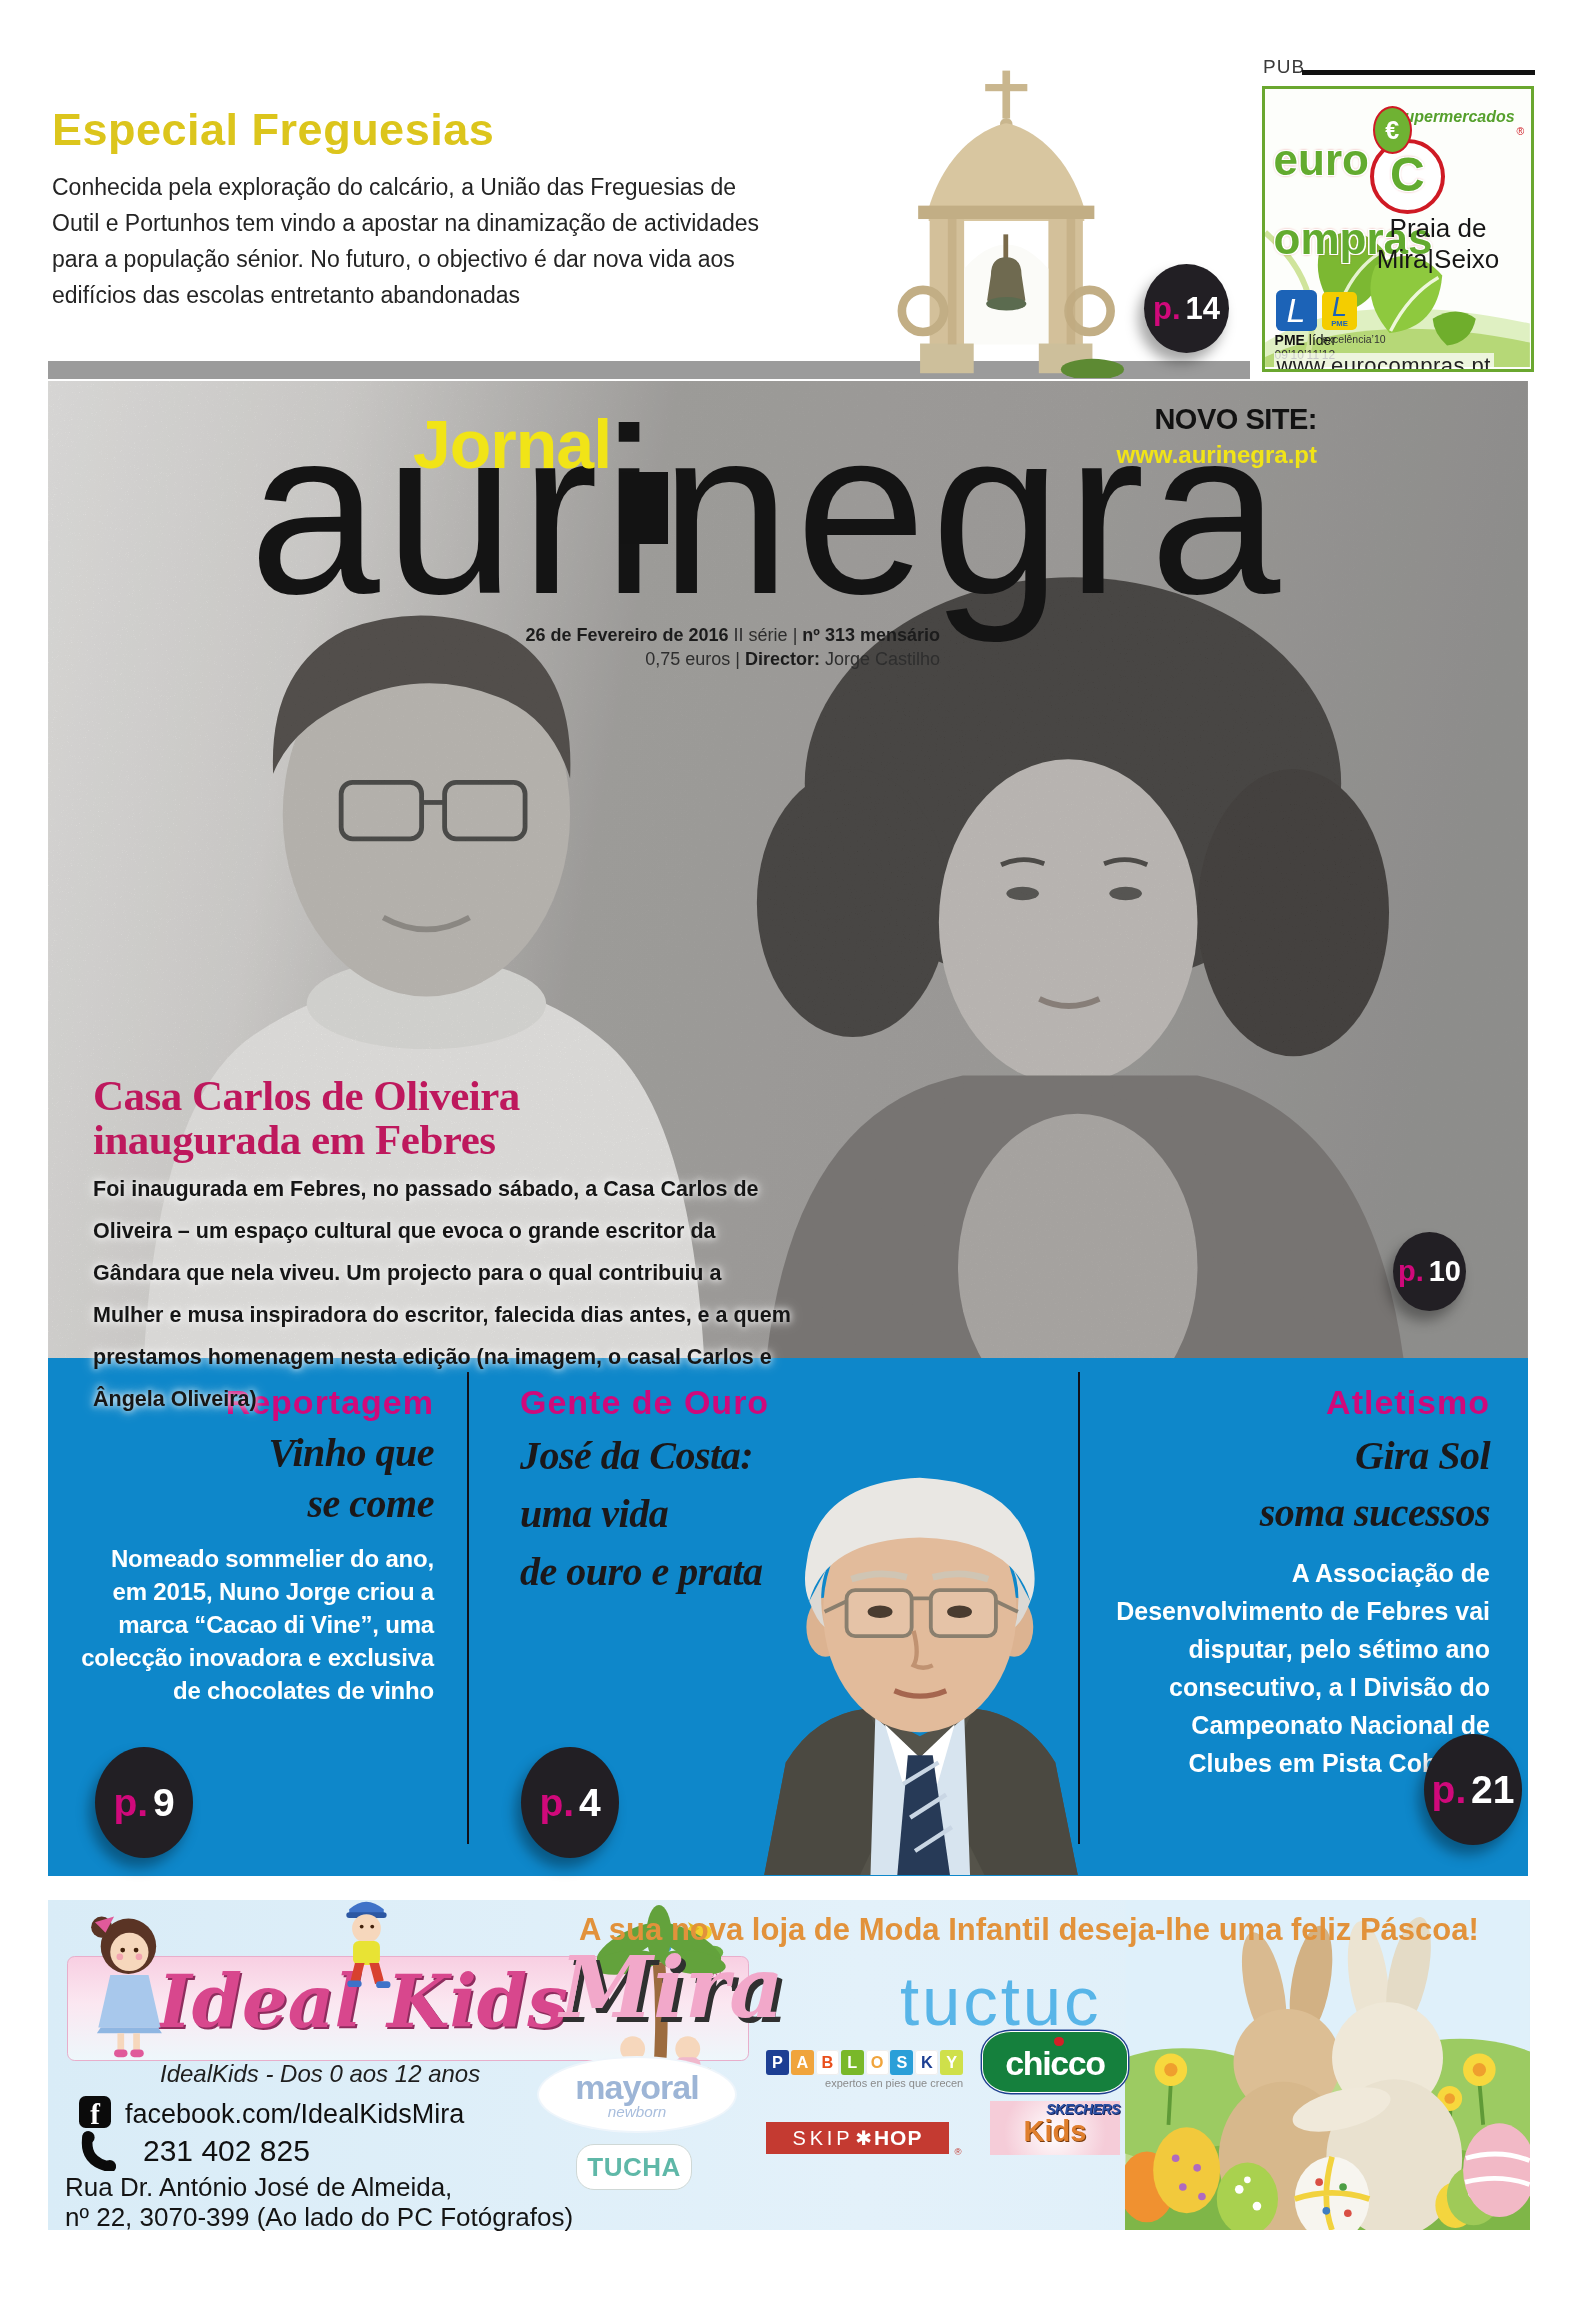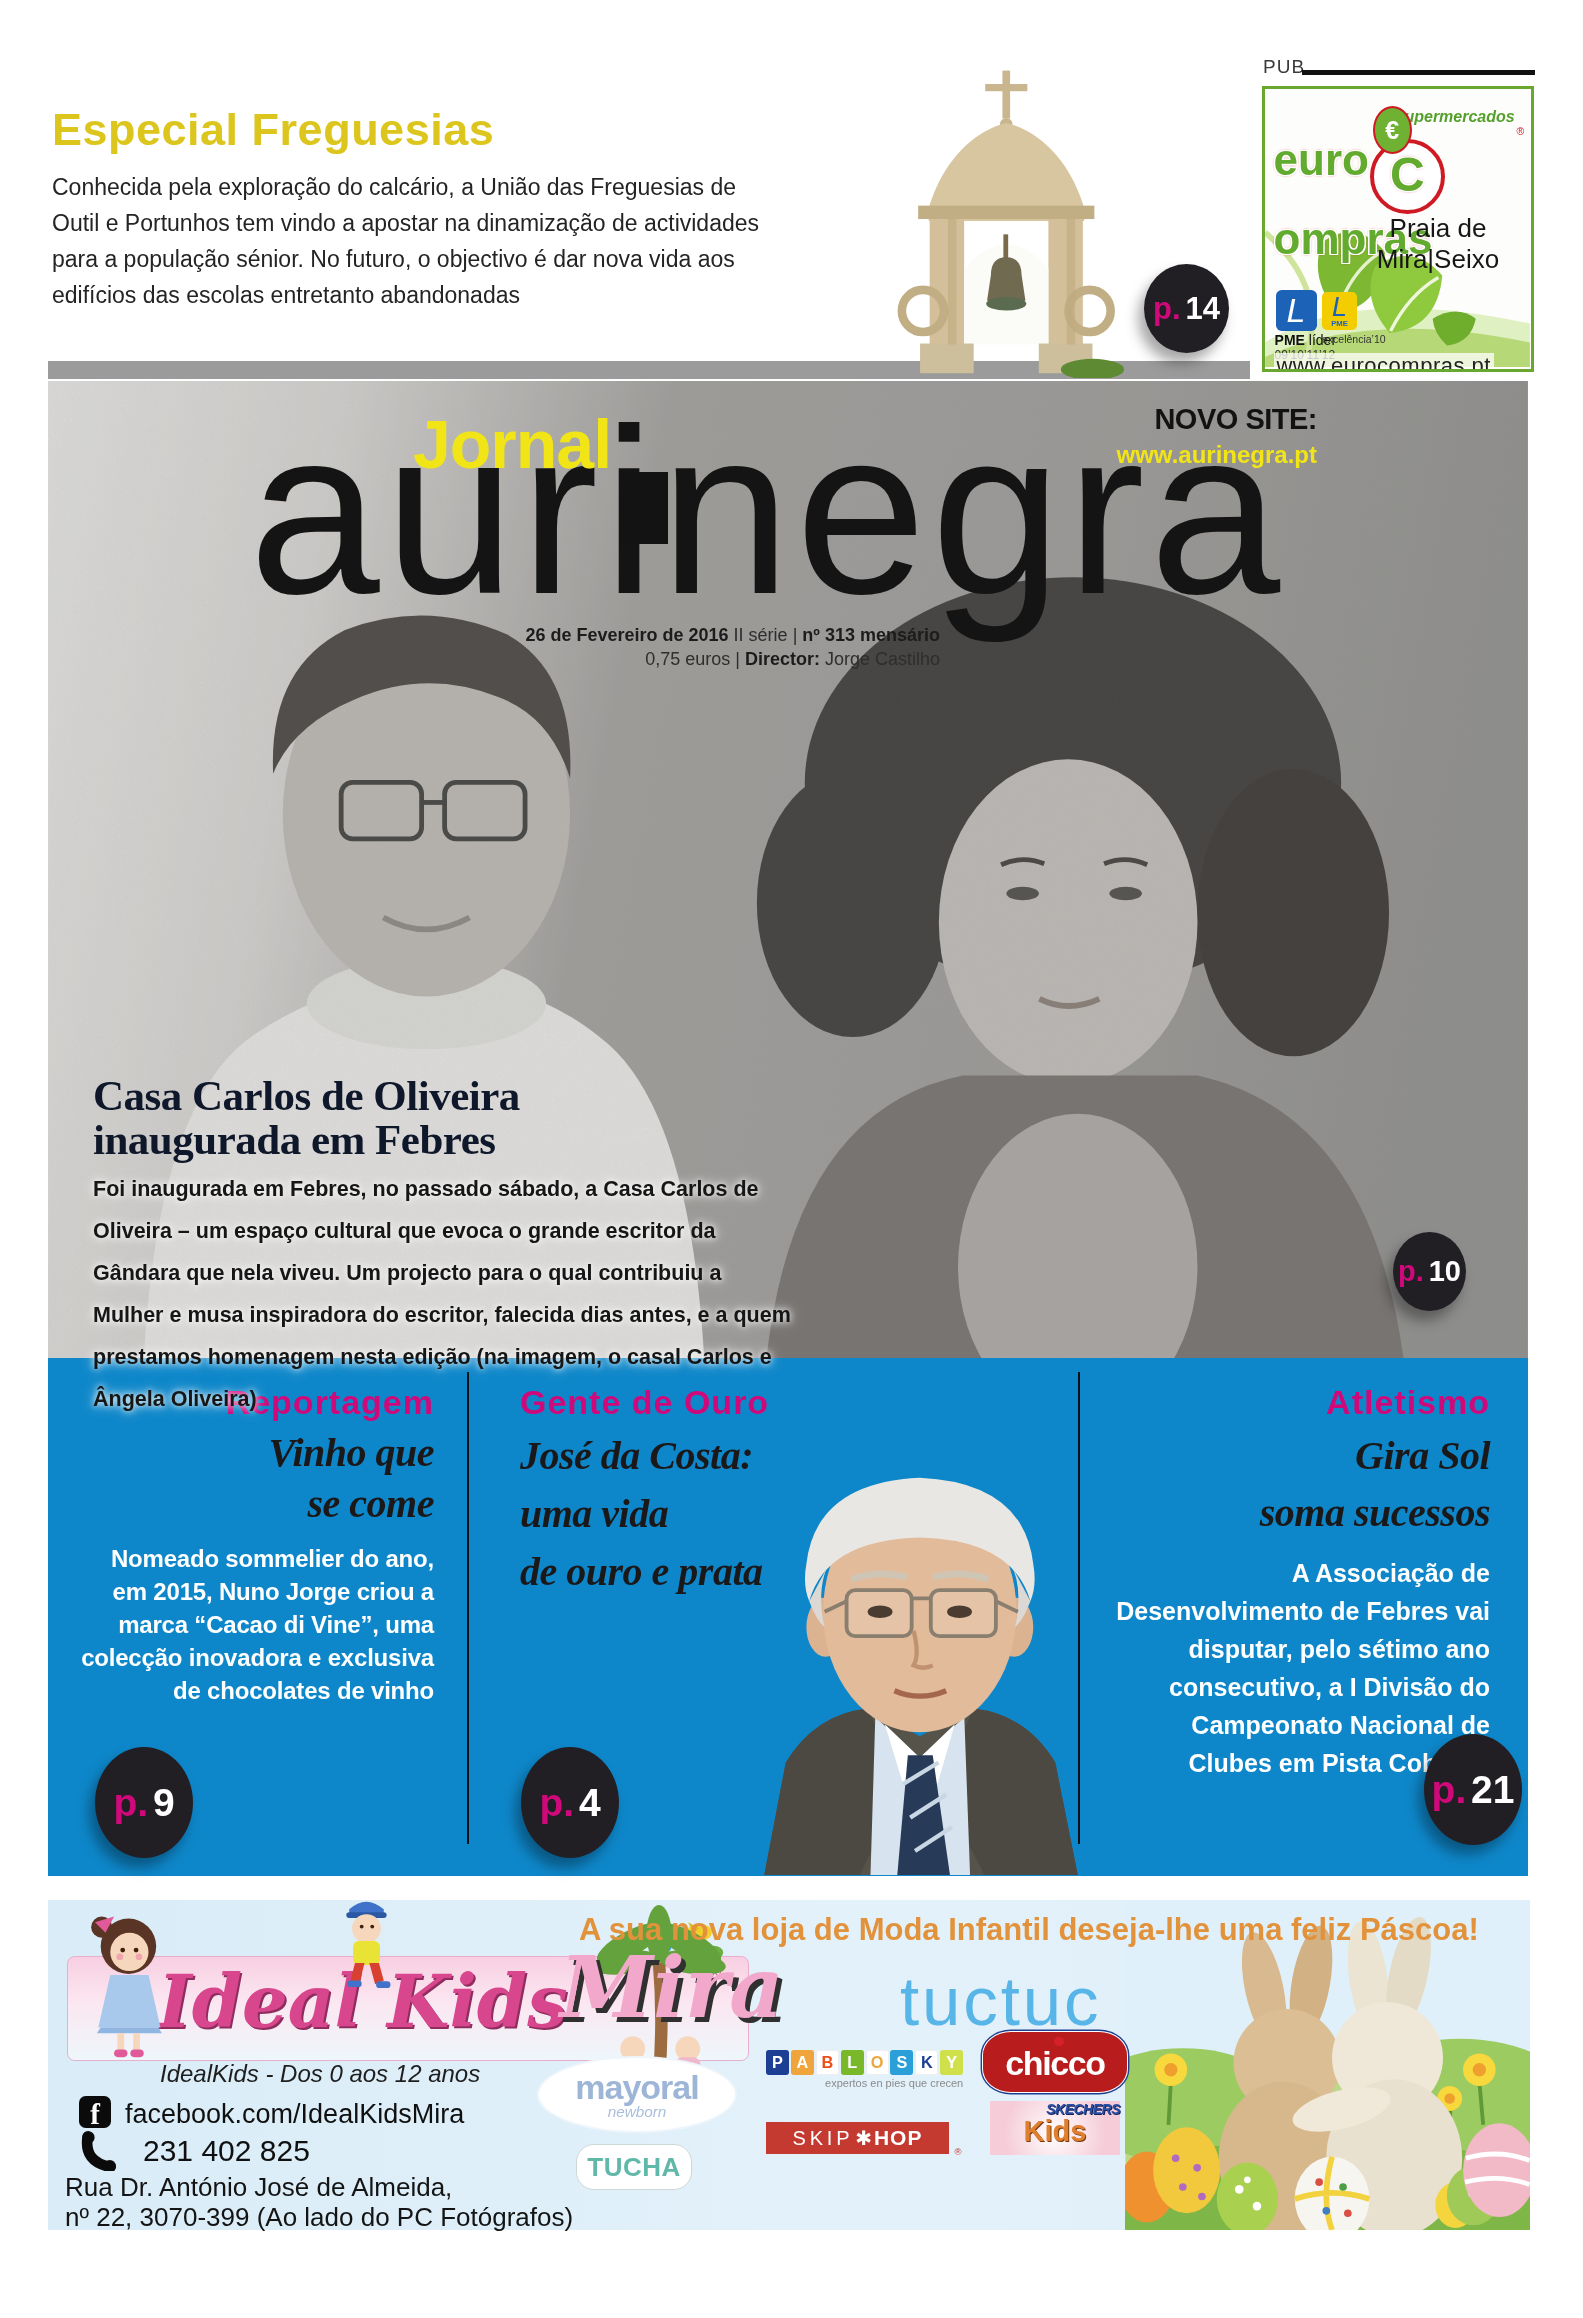--- a/index.html
+++ b/index.html
@@ -59,21 +59,21 @@
               color:#141414;z-index:4;}
   .mast-sq{left:620px;top:472px;width:48px;height:72px;background:#131313;z-index:5;}
   .novo{left:1099px;top:403px;width:218px;text-align:right;z-index:5;}
   .novo .l1{font-size:29px;font-weight:700;color:#121212;letter-spacing:-0.5px;}
   .novo .l2{font-size:24px;font-weight:700;color:#F1E417;margin-top:4.8px;}
   .dateline{left:509px;top:623px;width:431px;text-align:right;font-size:18px;line-height:24px;color:#1c1c1c;z-index:5;}
   .dateline b{font-weight:700;}
   .dateline .lt{font-weight:400;color:#2e2e2e;}
 
   .lead-head{left:93px;top:1074px;font-family:"Liberation Serif",serif;font-weight:700;font-size:43px;
-             line-height:44px;letter-spacing:-0.5px;color:#0f172a;z-index:5;}
+             line-height:44px;letter-spacing:-0.5px;color:#be185d;z-index:5;}
   .lead-body{left:93px;top:1168px;width:699px;font-size:21.5px;line-height:42px;font-weight:700;color:#161616;
              text-shadow:0 0 6.7px rgba(255,255,255,.95),0 0 12.5px rgba(255,255,255,.8);z-index:5;}
 
   
   .band{left:48px;top:1358px;width:1480px;height:518px;background:#0E87CA;z-index:1;}
   .divider{top:1372px;width:2.4px;height:472px;background:#101019;z-index:2;}
   .d1{left:467px;} .d2{left:1078px;}
   .col{z-index:4;}
   .col .sec{font-size:34px;font-weight:700;letter-spacing:1px;color:#D0097B;}
   .col .head{font-family:"Liberation Serif",serif;font-weight:700;color:#1b181a;font-size:40px;line-height:51px;letter-spacing:-0.5px;margin-top:4.8px;font-style:italic;}
@@ -108,21 +108,21 @@
   .pablosky{left:766px;top:2050px;z-index:3;}
   .pb-row{display:flex;gap:1.9px;}
   .pb-tile{width:23px;height:25px;display:flex;align-items:center;justify-content:center;
            font-size:16.3px;font-weight:700;border-radius:2.9px;}
   .pb0{background:#1d3f93;color:#fff;} .pb1{background:#f0a43c;color:#fff;}
   .pb2{background:#ffffff;color:#e94e1b;box-shadow:inset 0 0 0 1px #eee;}
   .pb3{background:#79b829;color:#fff;} .pb4{background:#ffffff;color:#f0a43c;box-shadow:inset 0 0 0 1px #eee;}
   .pb5{background:#2a9fd8;color:#fff;} .pb6{background:#ffffff;color:#1d3f93;box-shadow:inset 0 0 0 1px #eee;}
   .pb7{background:#cfe04a;color:#fff;}
   .pb-sub{font-size:11px;color:#8a8a8a;text-align:right;margin-top:1.9px;}
-  .chicco{left:982px;top:2031px;width:144px;height:60px;background:#b91c1c;border-radius:29px/24px;z-index:3;
+  .chicco{left:982px;top:2031px;width:144px;height:60px;background:#15803d;border-radius:29px/24px;z-index:3;
           display:flex;align-items:center;justify-content:center;border:1.9px solid #fff;box-shadow:0 0 0 1.4px #1e3f8f;}
   .chicco .ct{color:#fff;font-size:34px;font-weight:700;letter-spacing:-1.4px;position:relative;top:1.9px;}
   .chicco .cdot{position:absolute;left:71px;top:4.8px;width:9.6px;height:9.6px;border-radius:50%;background:#d42027;}
   .skiphop{left:766px;top:2122px;width:183px;height:32px;background:#c43a31;z-index:3;
            display:flex;align-items:center;justify-content:center;color:#fff;}
   .skiphop .s1{font-size:20px;letter-spacing:3.8px;font-weight:400;}
   .skiphop .s2{font-size:20px;margin:0 1.9px;}
   .skiphop .s3{font-size:21px;font-weight:700;letter-spacing:1px;}
   .skiphop .sreg{position:absolute;right:-12.5px;bottom:-2.9px;font-size:9.6px;color:#c43a31;}
   .skechers{left:990px;top:2101px;width:130px;height:54px;z-index:3;text-align:center;

